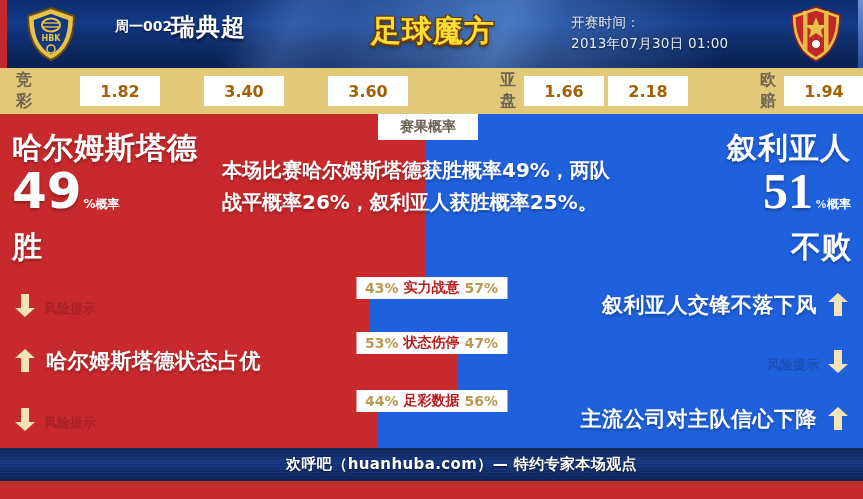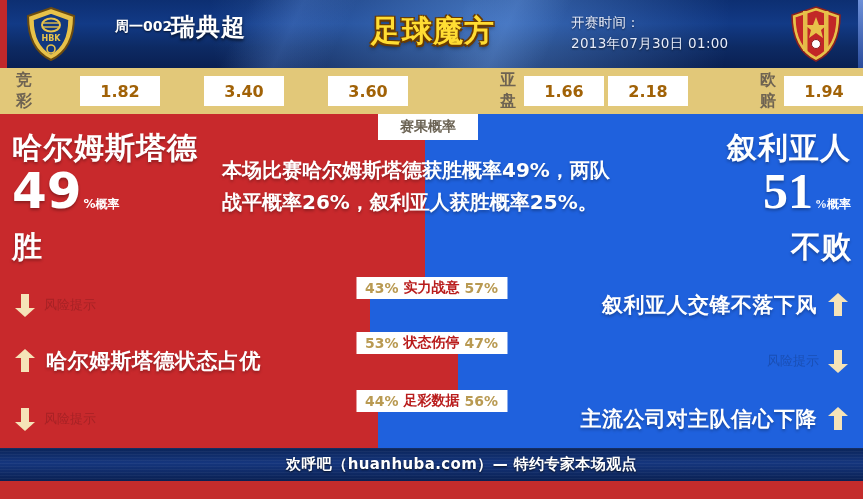--- a/index.html
+++ b/index.html
@@ -120,22 +120,22 @@
     position:absolute;top:50%;transform:translateY(-50%);
     color:#fff;font-size:21px;font-weight:bold;letter-spacing:.5px;
     text-shadow:0 2px 3px rgba(0,0,0,.28);white-space:nowrap;
     display:flex;align-items:center;gap:10px;
   }
   .cmp-text.left{left:14px;}
   .cmp-text.right{right:14px;}
 
   .risk{
     position:absolute;top:50%;transform:translateY(-50%);
-    font-size:13px;font-weight:normal;white-space:nowrap;
-    display:flex;align-items:center;gap:8px;
+    font-size:13px;font-weight:bold;white-space:nowrap;
+    display:flex;align-items:flex-end;gap:8px;
   }
   .risk.left{left:14px;}
   .risk.right{right:14px;}
   .risk-red{color:#a62225;}
   .risk-blue{color:#1a4fb4;}
 
   .arrow{display:inline-block;width:22px;height:26px;position:relative;flex:0 0 22px;}
   .arrow i{position:absolute;left:7px;width:8px;background:#f5e3b8;}
   .arrow.up i{top:8px;height:16px;}
   .arrow.up::after{content:"";position:absolute;left:1px;top:1px;

